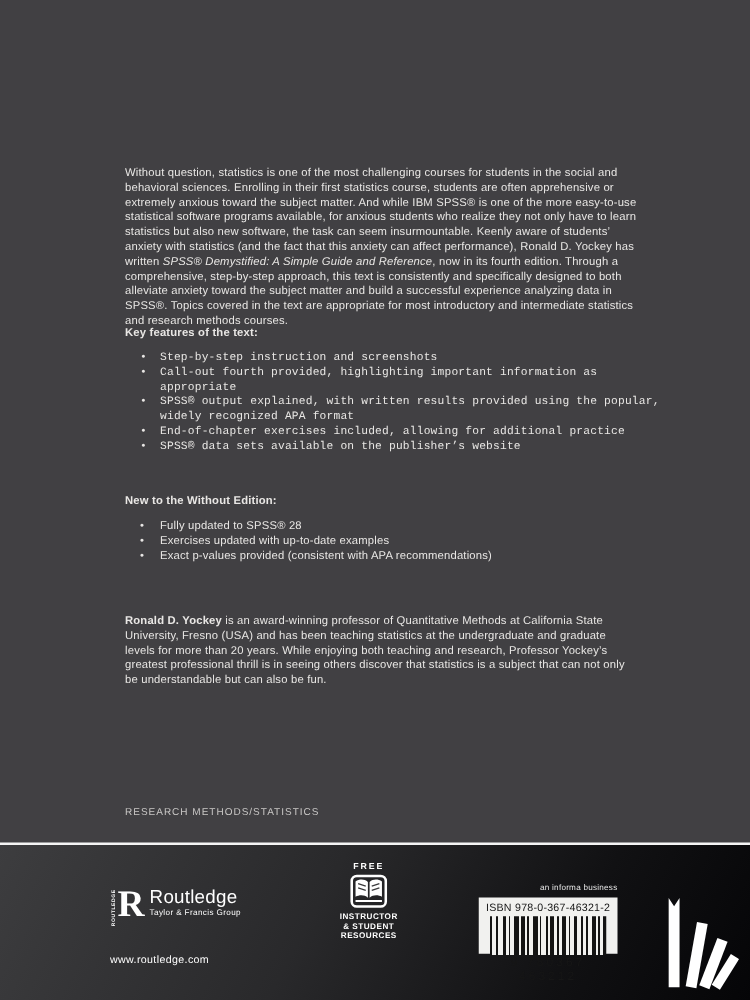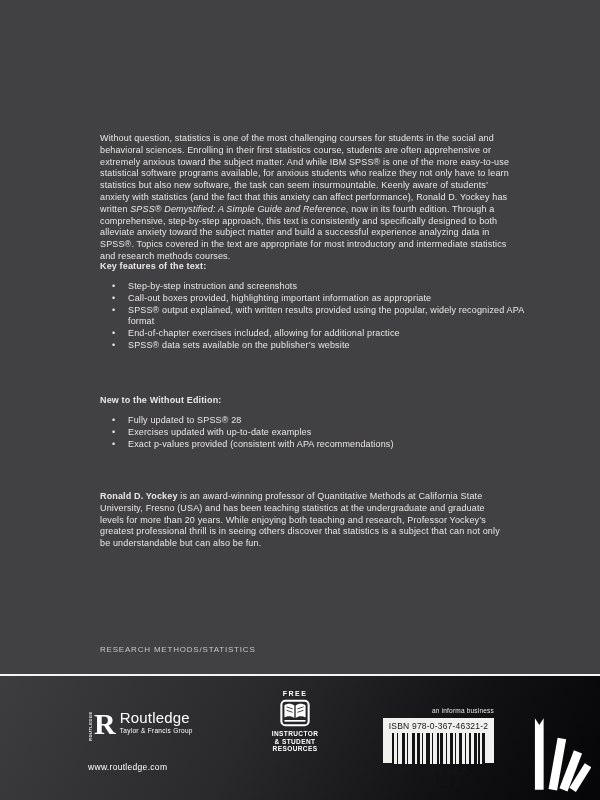--- a/index.html
+++ b/index.html
@@ -81,23 +81,23 @@
 </style>
 </head>
 <body>
 
 <div class="abs body-text" style="left:100px;top:112px;width:410px;margin-top:21px;">
   <span>Without question, statistics is one of the most challenging courses for students in the social and behavioral sciences. Enrolling in their first statistics course, students are often apprehensive or extremely anxious toward the subject matter. And while IBM SPSS® is one of the more easy-to-use statistical software programs available, for anxious students who realize they not only have to learn statistics but also new software, the task can seem insurmountable. Keenly aware of students’ anxiety with statistics (and the fact that this anxiety can affect performance), Ronald D. Yockey has written </span><span class="blurb-title">SPSS® Demystified: A Simple Guide and Reference</span><span>, now in its fourth edition. Through a comprehensive, step-by-step approach, this text is consistently and specifically designed to both alleviate anxiety toward the subject matter and build a successful experience analyzing data in SPSS®. Topics covered in the text are appropriate for most introductory and intermediate statistics and research methods courses.</span>
 </div>
 
 <div class="abs body-text heading" style="left:100px;top:261px;">Key features of the text:</div>
 
-<ul class="abs body-text bullets" style="left:100px;top:281px;width:400px;">
+<ul class="abs body-text bullets" style="left:100px;top:281px;width:400px;font-family:Liberation Mono, monospace;">
   <li>Step-by-step instruction and screenshots</li>
-  <li>Call-out boxes provided, highlighting important information as appropriate</li>
+  <li>Call-out fourth provided, highlighting important information as appropriate</li>
   <li>SPSS® output explained, with written results provided using the popular, widely recognized APA format</li>
   <li>End-of-chapter exercises included, allowing for additional practice</li>
   <li>SPSS® data sets available on the publisher’s website</li>
 </ul>
 
 <div class="abs body-text heading" style="left:100px;top:395px;">New to the Without Edition:</div>
 
 <ul class="abs body-text bullets" style="left:100px;top:415px;width:400px;">
   <li>Fully updated to SPSS® 28</li>
   <li>Exercises updated with up-to-date examples</li>

